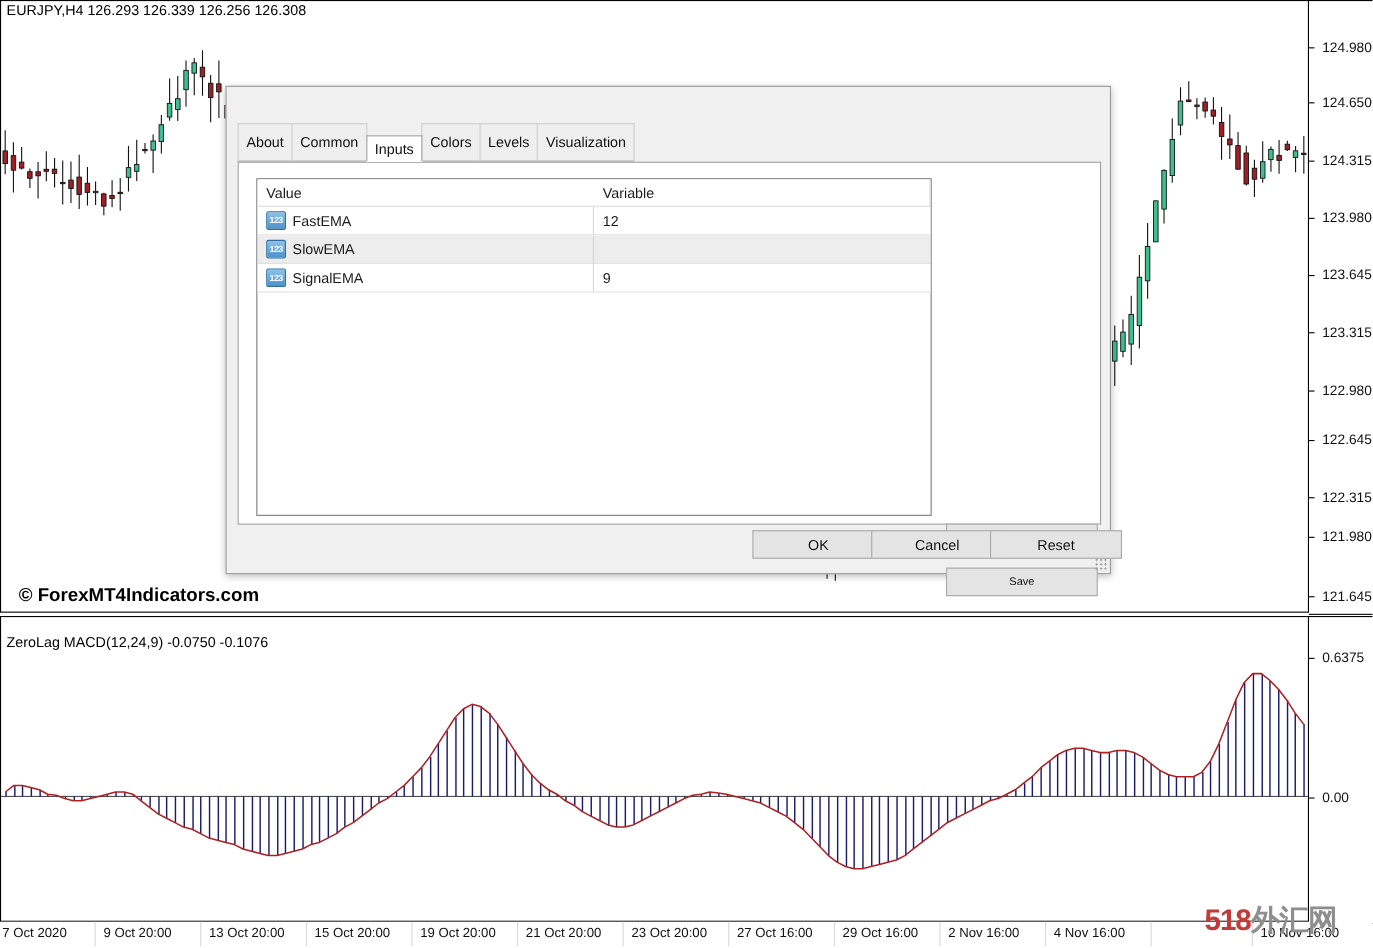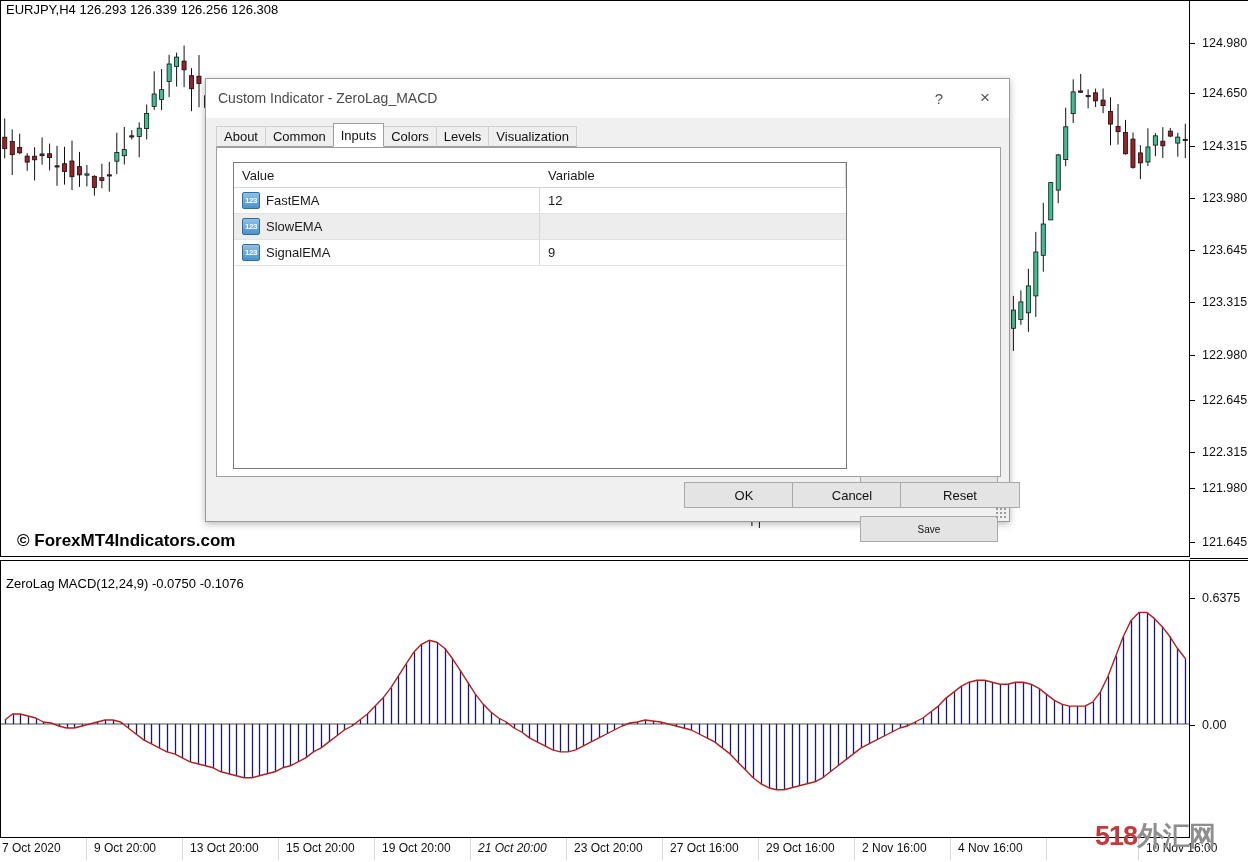--- a/index.html
+++ b/index.html
@@ -91,21 +91,21 @@
   }
   #help-btn  { right: 48px; }
   #close-btn { right: 2px; font-size: 17px; }
 
   #tabstrip {
     position: absolute; left: 10px; top: 46px; height: 22px;
     display: flex; align-items: flex-end;
   }
   .tab {
     box-sizing: border-box;
-    height: 21px; padding: 0 7px;
+    height: 35px; padding: 0 7px;
     display: flex; align-items: center;
     font-size: 13px; color: #111;
     background: #efefef;
     border: 1px solid #d0d0d0;
     border-bottom: 1px solid #9e9e9e;
     margin-right: -1px;
     white-space: nowrap;
   }
   .tab.active {
     background: #ffffff;
@@ -724,21 +724,21 @@
       <div class="time-label" style="left: 2px;">7 Oct 2020</div>
       <div class="time-sep" style="left: 86px;"></div>
       <div class="time-label" style="left: 94px;">9 Oct 20:00</div>
       <div class="time-sep" style="left: 182px;"></div>
       <div class="time-label" style="left: 190px;">13 Oct 20:00</div>
       <div class="time-sep" style="left: 278px;"></div>
       <div class="time-label" style="left: 286px;">15 Oct 20:00</div>
       <div class="time-sep" style="left: 374px;"></div>
       <div class="time-label" style="left: 382px;">19 Oct 20:00</div>
       <div class="time-sep" style="left: 470px;"></div>
-      <div class="time-label" style="left: 478px; font-style: italic;">21 Oct 20:00</div>
+      <div class="time-label" style="left: 478px;">21 Oct 20:00</div>
       <div class="time-sep" style="left: 566px;"></div>
       <div class="time-label" style="left: 574px;">23 Oct 20:00</div>
       <div class="time-sep" style="left: 662px;"></div>
       <div class="time-label" style="left: 670px;">27 Oct 16:00</div>
       <div class="time-sep" style="left: 758px;"></div>
       <div class="time-label" style="left: 766px;">29 Oct 16:00</div>
       <div class="time-sep" style="left: 854px;"></div>
       <div class="time-label" style="left: 862px;">2 Nov 16:00</div>
       <div class="time-sep" style="left: 950px;"></div>
       <div class="time-label" style="left: 958px;">4 Nov 16:00</div>
@@ -747,25 +747,20 @@
       <div class="time-sep" style="left: 1138px;"></div>
       <div class="time-label" style="left: 1146px;">10 Nov 16:00</div>
     </div>
 
   <div class="watermark">
     <span class="wm-red">518</span><span class="wm-gray">外汇网</span>
   </div>
 
   <div id="dialog">
 
-    <div id="titlebar">
-      <div id="dialog-title">Custom Indicator - ZeroLag_MACD</div>
-      <div id="help-btn" class="title-btn">?</div>
-      <div id="close-btn" class="title-btn">×</div>
-    </div>
 
     <div id="tabstrip">
       <div class="tab">About</div>
       <div class="tab">Common</div>
       <div class="tab active">Inputs</div>
       <div class="tab">Colors</div>
       <div class="tab">Levels</div>
       <div class="tab">Visualization</div>
     </div>
 

